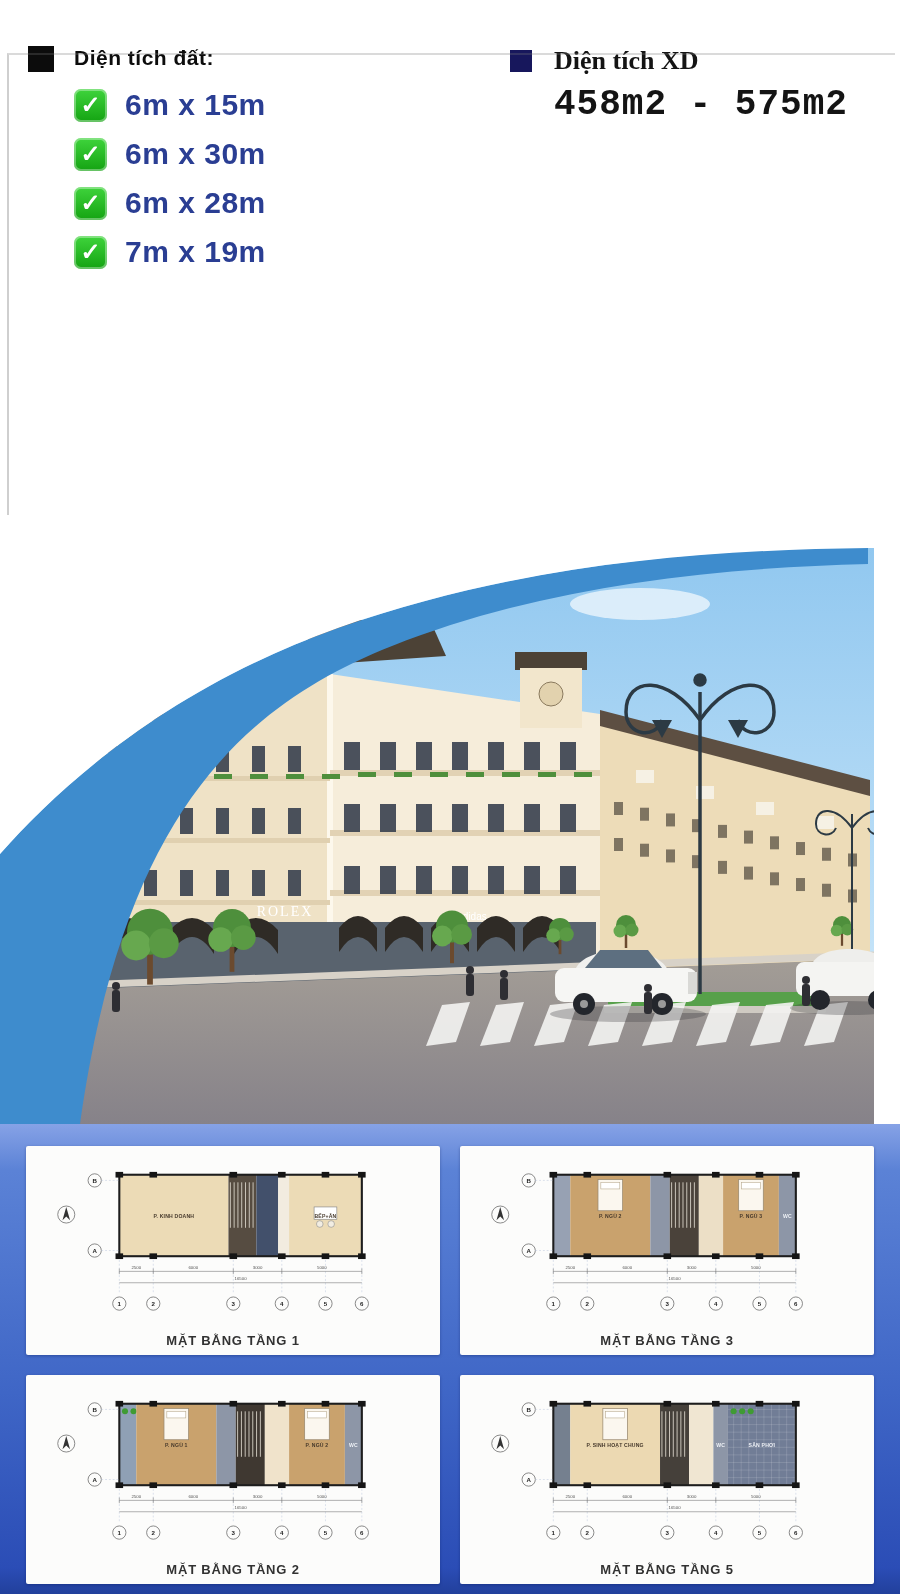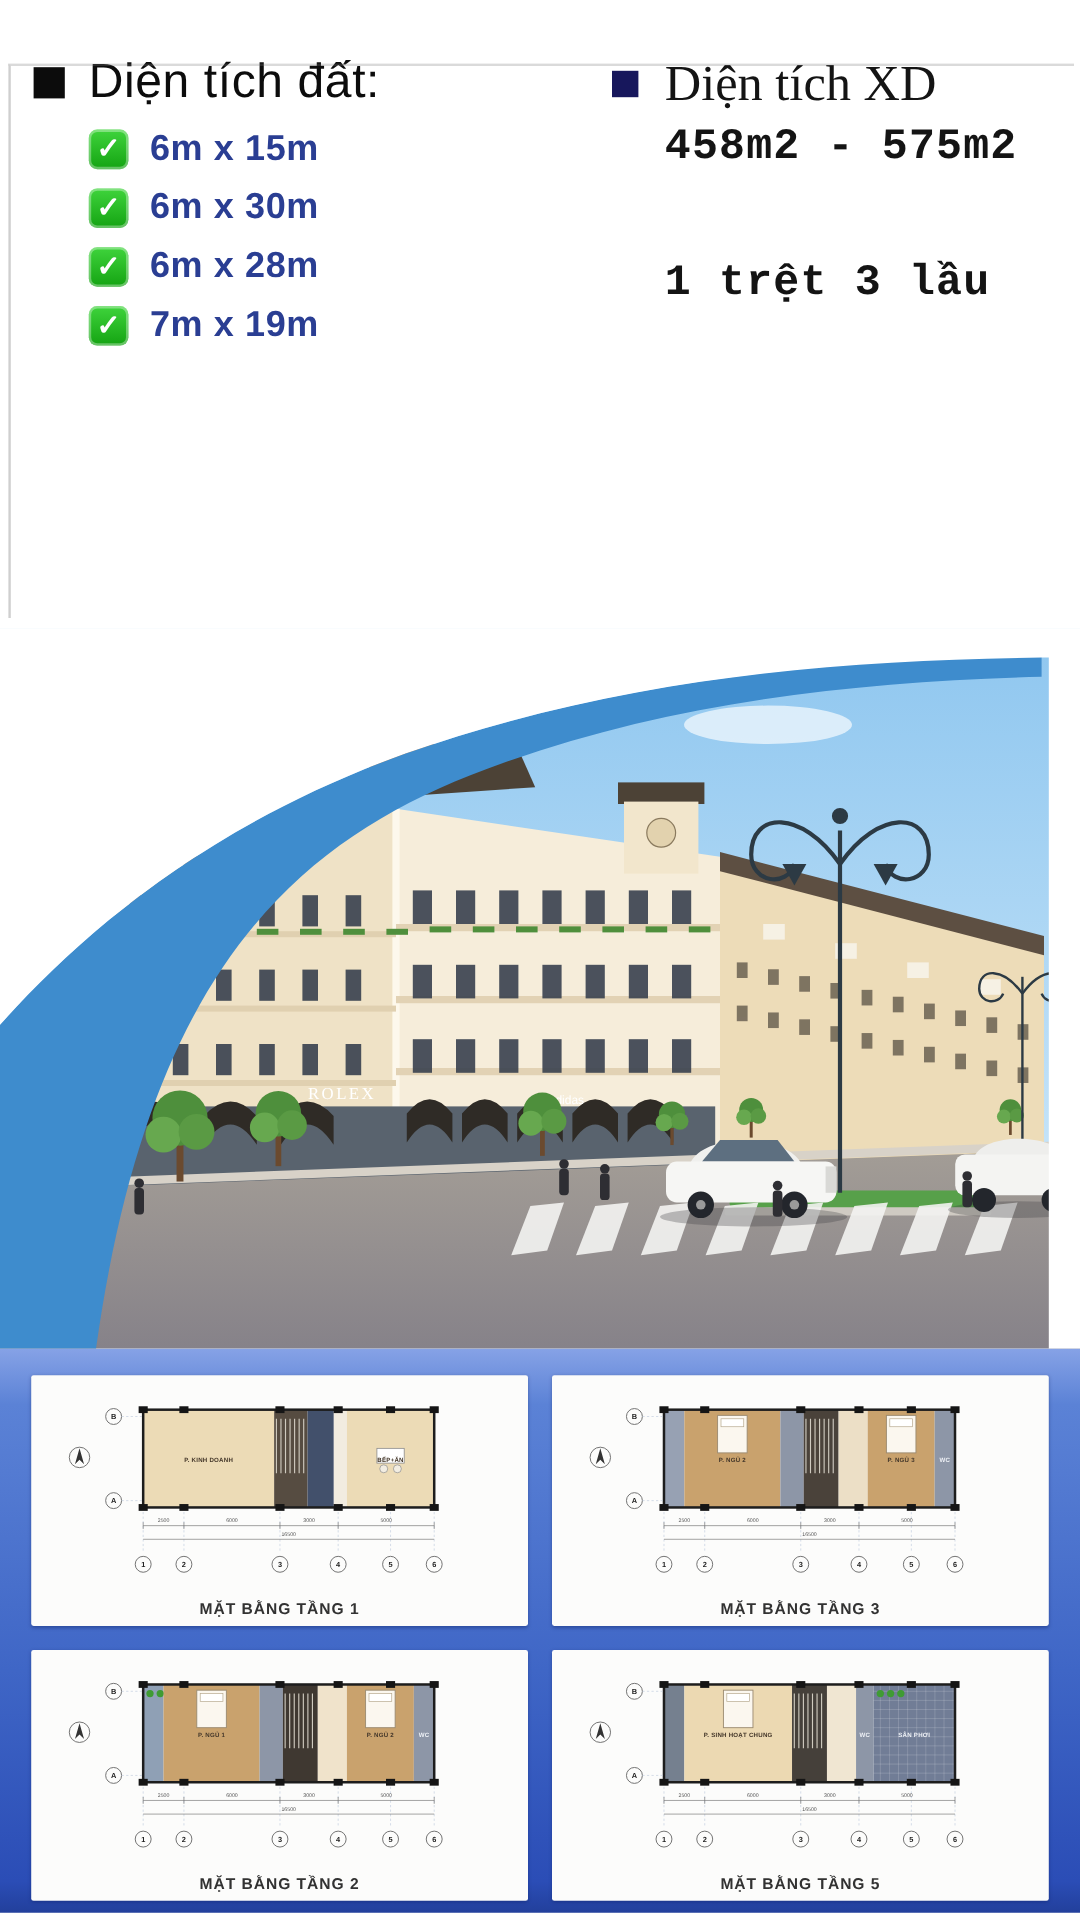--- a/index.html
+++ b/index.html
@@ -5,32 +5,32 @@
   html,body{margin:0;padding:0;}
   body{width:900px;height:1594px;background:#ffffff;font-family:"Liberation Sans",sans-serif;position:relative;overflow:hidden;}
   .page{position:relative;width:900px;height:1594px;}
   .scan-border{position:absolute;left:7px;top:7px;width:886px;height:460px;border-left:2px solid rgba(120,120,120,.35);border-top:2px solid rgba(120,120,120,.28);pointer-events:none;}
   
   .header{padding-top:64px;text-align:center;}
   .header h1{margin:0;font-size:47px;font-weight:bold;letter-spacing:1.5px;color:#1d1d80;}
   
   .specs{display:flex;margin-top:46px;padding:0 28px;}
   .specs-left{width:450px;}
-  .spec-heading{display:flex;align-items:center;gap:20px;font-size:40px;font-weight:normal;color:#0c0c0c;letter-spacing:.5px;}
+  .spec-heading{display:flex;gap:20px;font-size:21px;font-weight:bold;color:#0c0c0c;letter-spacing:.5px;}
   .bullet-black{width:26px;height:26px;background:#0c0c0c;flex:0 0 auto;}
   .spec-items{margin:16px 0 0 46px;display:flex;flex-direction:column;gap:15px;}
   .spec-item{display:flex;align-items:center;gap:18px;}
   .check{width:33px;height:33px;border-radius:7px;background:linear-gradient(180deg,#3fd43c,#14a312);color:#fff;
          display:flex;align-items:center;justify-content:center;font-size:24px;font-weight:bold;
          box-shadow:inset 0 0 0 2px rgba(255,255,255,.35);flex:0 0 auto;}
   .spec-item .txt{font-size:30px;font-weight:bold;color:#2a3e93;letter-spacing:.5px;}
   .specs-right{flex:1;padding-left:32px;font-family:"Liberation Serif","DejaVu Serif",serif;color:#141414;}
   .spec-block .row{display:flex;align-items:center;gap:22px;}
   .bullet-navy{width:22px;height:22px;background:#17175c;flex:0 0 auto;}
-  .spec-block .lbl{font-size:42px;font-weight:normal;}
+  .spec-block .lbl{font-size:26px;font-weight:bold;}
   .spec-block .val{font-size:36px;font-weight:bold;margin:8px 0 0 44px;letter-spacing:1px;font-family:Liberation Mono, monospace;}
   .spec-block.second{margin-top:72px;}
   
   .photo-section{position:absolute;top:478px;left:0;width:876px;height:600px;}
   .photo-section svg{display:block;}
   
   .plans-section{position:absolute;top:1078px;left:0;width:900px;height:516px;box-sizing:border-box;
     background:linear-gradient(180deg,#86a2e6 0%,#5b82d6 9%,#3f66c6 52%,#2b4db6 86%,#1b3587 95%,#0d2056 100%);
     padding:22px 26px 0;display:grid;grid-template-columns:1fr 1fr;column-gap:18px;row-gap:20px;align-content:start;gap:20px;}
   .plan-card{background:#fcfcfb;border-radius:2px;margin:0;padding:6px 4px 3px;box-shadow:0 1px 3px rgba(0,20,80,.35);}
@@ -71,21 +71,20 @@
     </div>
     <div class="specs-right">
       <div class="spec-block">
         <div class="row">
           <span class="bullet-navy"></span>
           <span class="lbl">Diện tích XD</span>
         </div>
         <div class="val">458m2 - 575m2</div>
       </div>
       <div class="spec-block second">
-        <div class="val">1 trệt 3 lầu</div>
       </div>
     </div>
   </div>
 
   <div class="photo-section">
     <svg id="scene" width="900" height="600" viewBox="0 0 900 600">
       <defs>
         <linearGradient id="sky" x1="0" y1="0" x2="0" y2="1">
           <stop offset="0" stop-color="#8ec6ef"></stop>
             <stop offset="0.7" stop-color="#c2e2f8"></stop>

